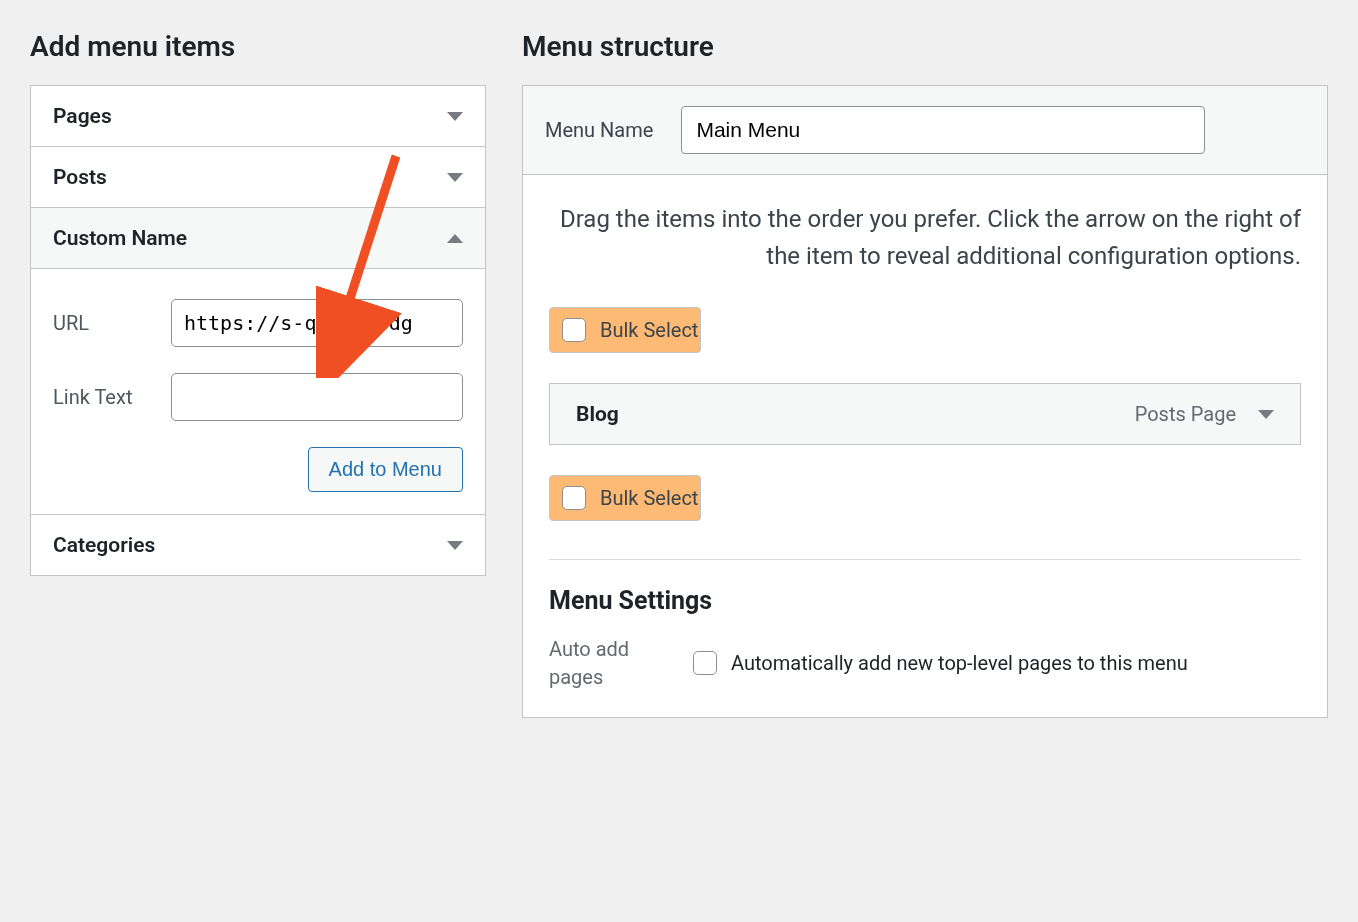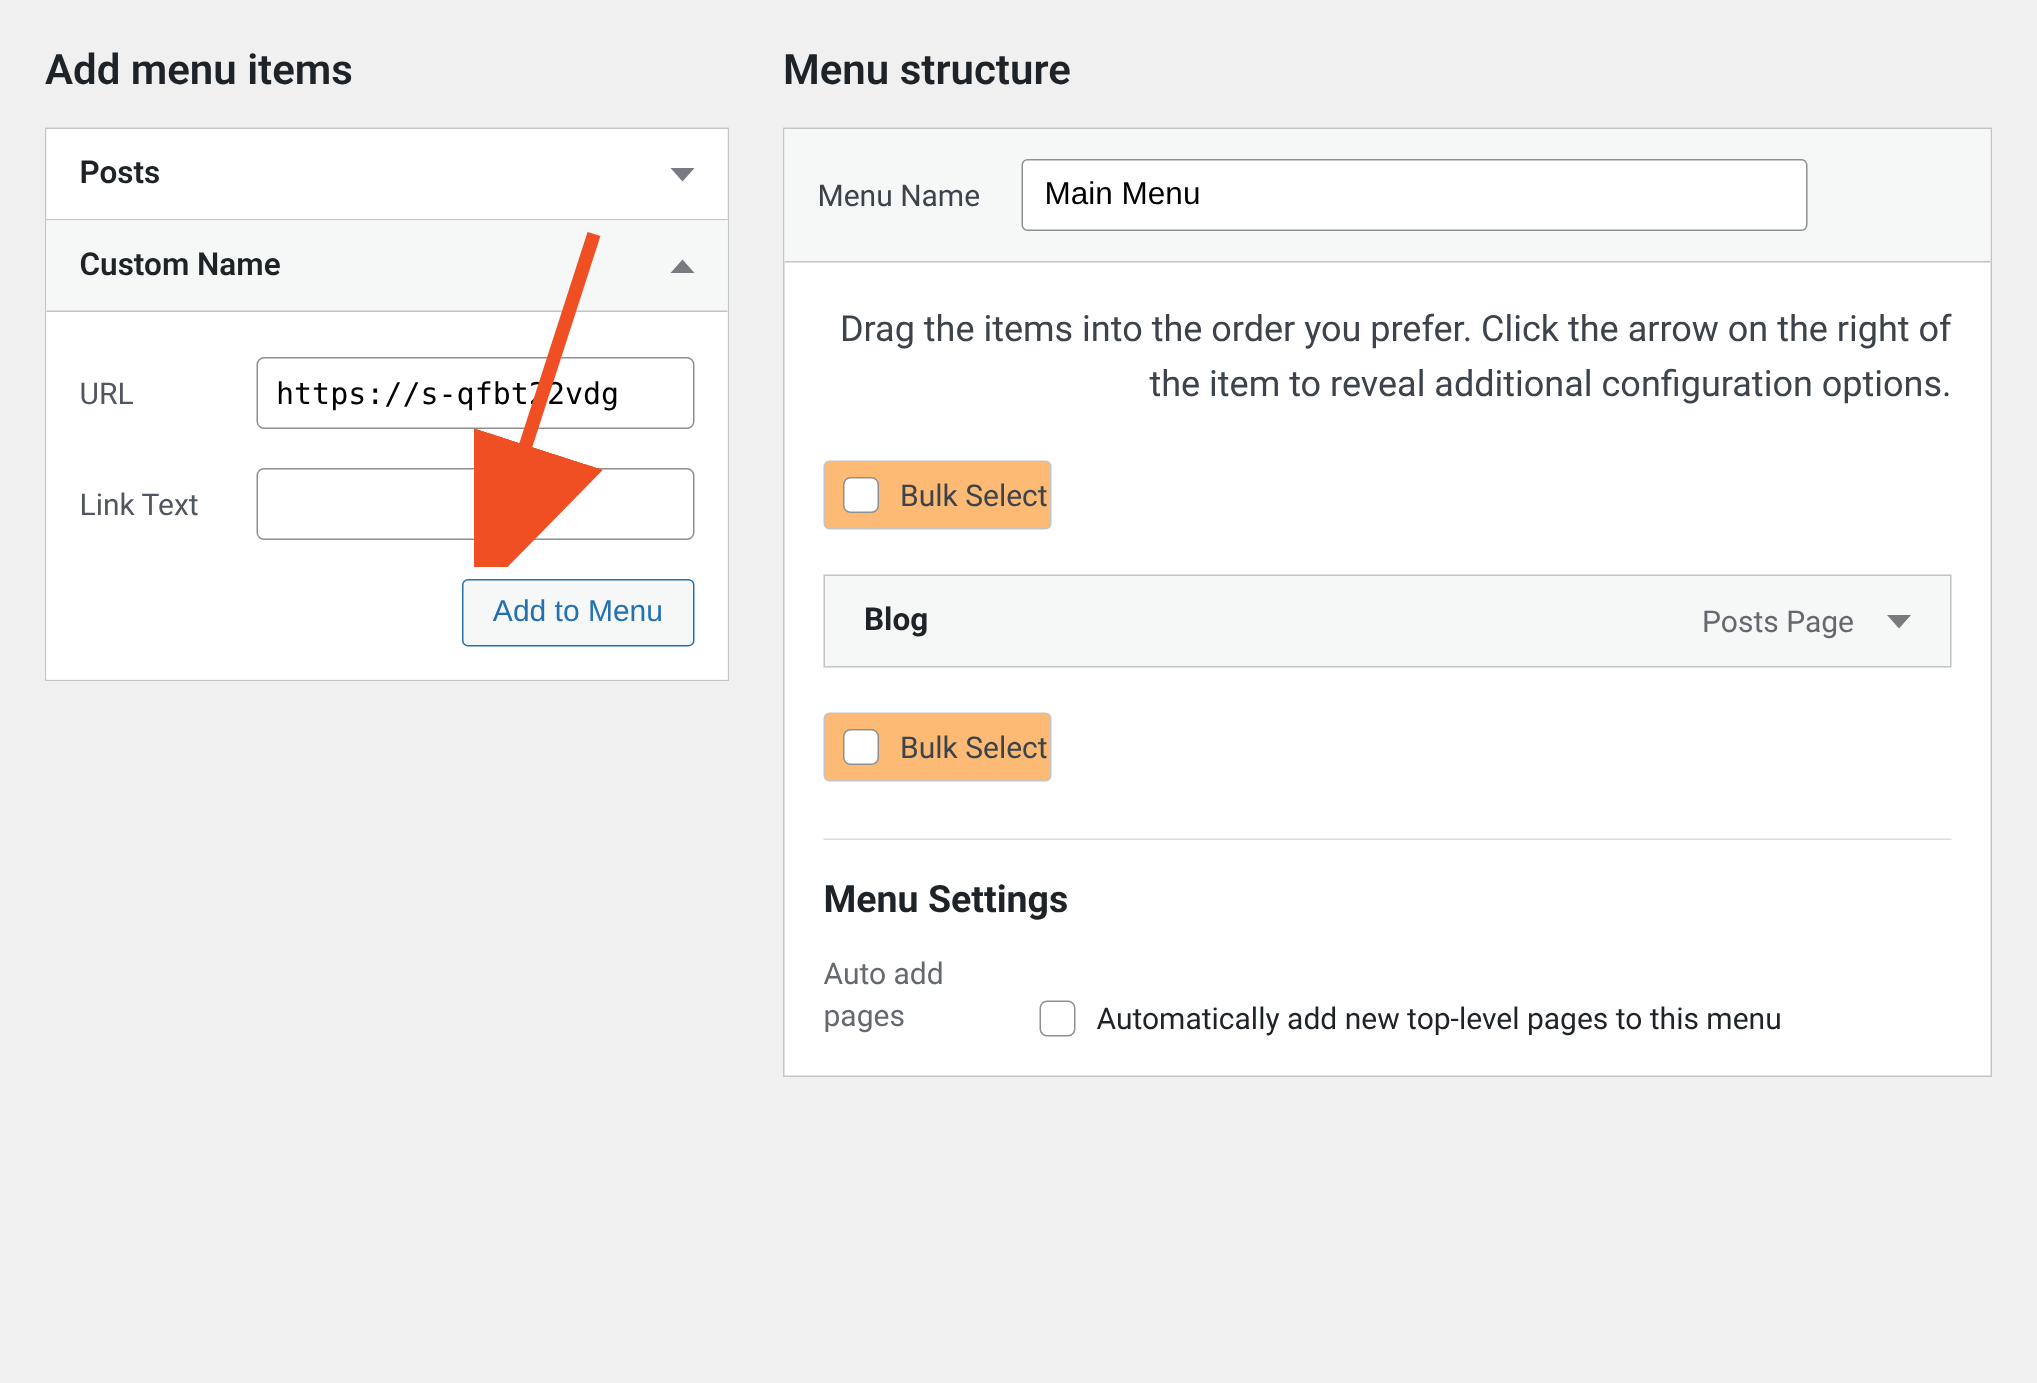--- a/index.html
+++ b/index.html
@@ -169,21 +169,21 @@
     border-top: 1px solid #dcdcde;
     margin: 38px 0 26px 0;
   }
   h3.section-title {
     font-size: 25px;
     font-weight: 700;
     margin-bottom: 20px;
   }
   .settings-row {
     display: flex;
-    align-items: flex-end;
+    align-items: center;
     gap: 26px;
   }
   .settings-row .slabel {
     width: 118px;
     color: #646970;
     font-size: 20px;
     line-height: 1.4;
   }
   .settings-row .sopt {
     display: flex;
@@ -202,20 +202,26 @@
 </style>
 </head>
 <body>
 
 <div class="container">
 
   <div class="left-col" style="position:relative;">
     <h2>Add menu items</h2>
     <div class="accordion">
 
+      <div class="acc-item">
+        <div class="acc-header">
+          <span>Pages</span>
+          <span class="triangle down"></span>
+        </div>
+      </div>
 
       <div class="acc-item">
         <div class="acc-header">
           <span>Posts</span>
           <span class="triangle down"></span>
         </div>
       </div>
 
       <div class="acc-item open">
         <div class="acc-header">
@@ -230,20 +236,26 @@
           <div class="form-row">
             <label>Link Text</label>
             <input type="text" style="font-family: inherit;" value="">
           </div>
           <div class="btn-row">
             <button class="btn-outline">Add to Menu</button>
           </div>
         </div>
       </div>
 
+      <div class="acc-item">
+        <div class="acc-header">
+          <span>Categories</span>
+          <span class="triangle down"></span>
+        </div>
+      </div>
 
     </div>
 
     <svg class="arrow-svg" width="110" height="230">
       <defs>
         <marker id="ah" markerWidth="14" markerHeight="14" refX="6" refY="6" orient="auto">
           <path d="M0,0 L12,6 L0,12 Z" fill="#f04e23"></path>
         </marker>
       </defs>
       <line x1="80" y1="8" x2="18" y2="200" stroke="#f04e23" stroke-width="9" marker-end="url(#ah)"></line>

